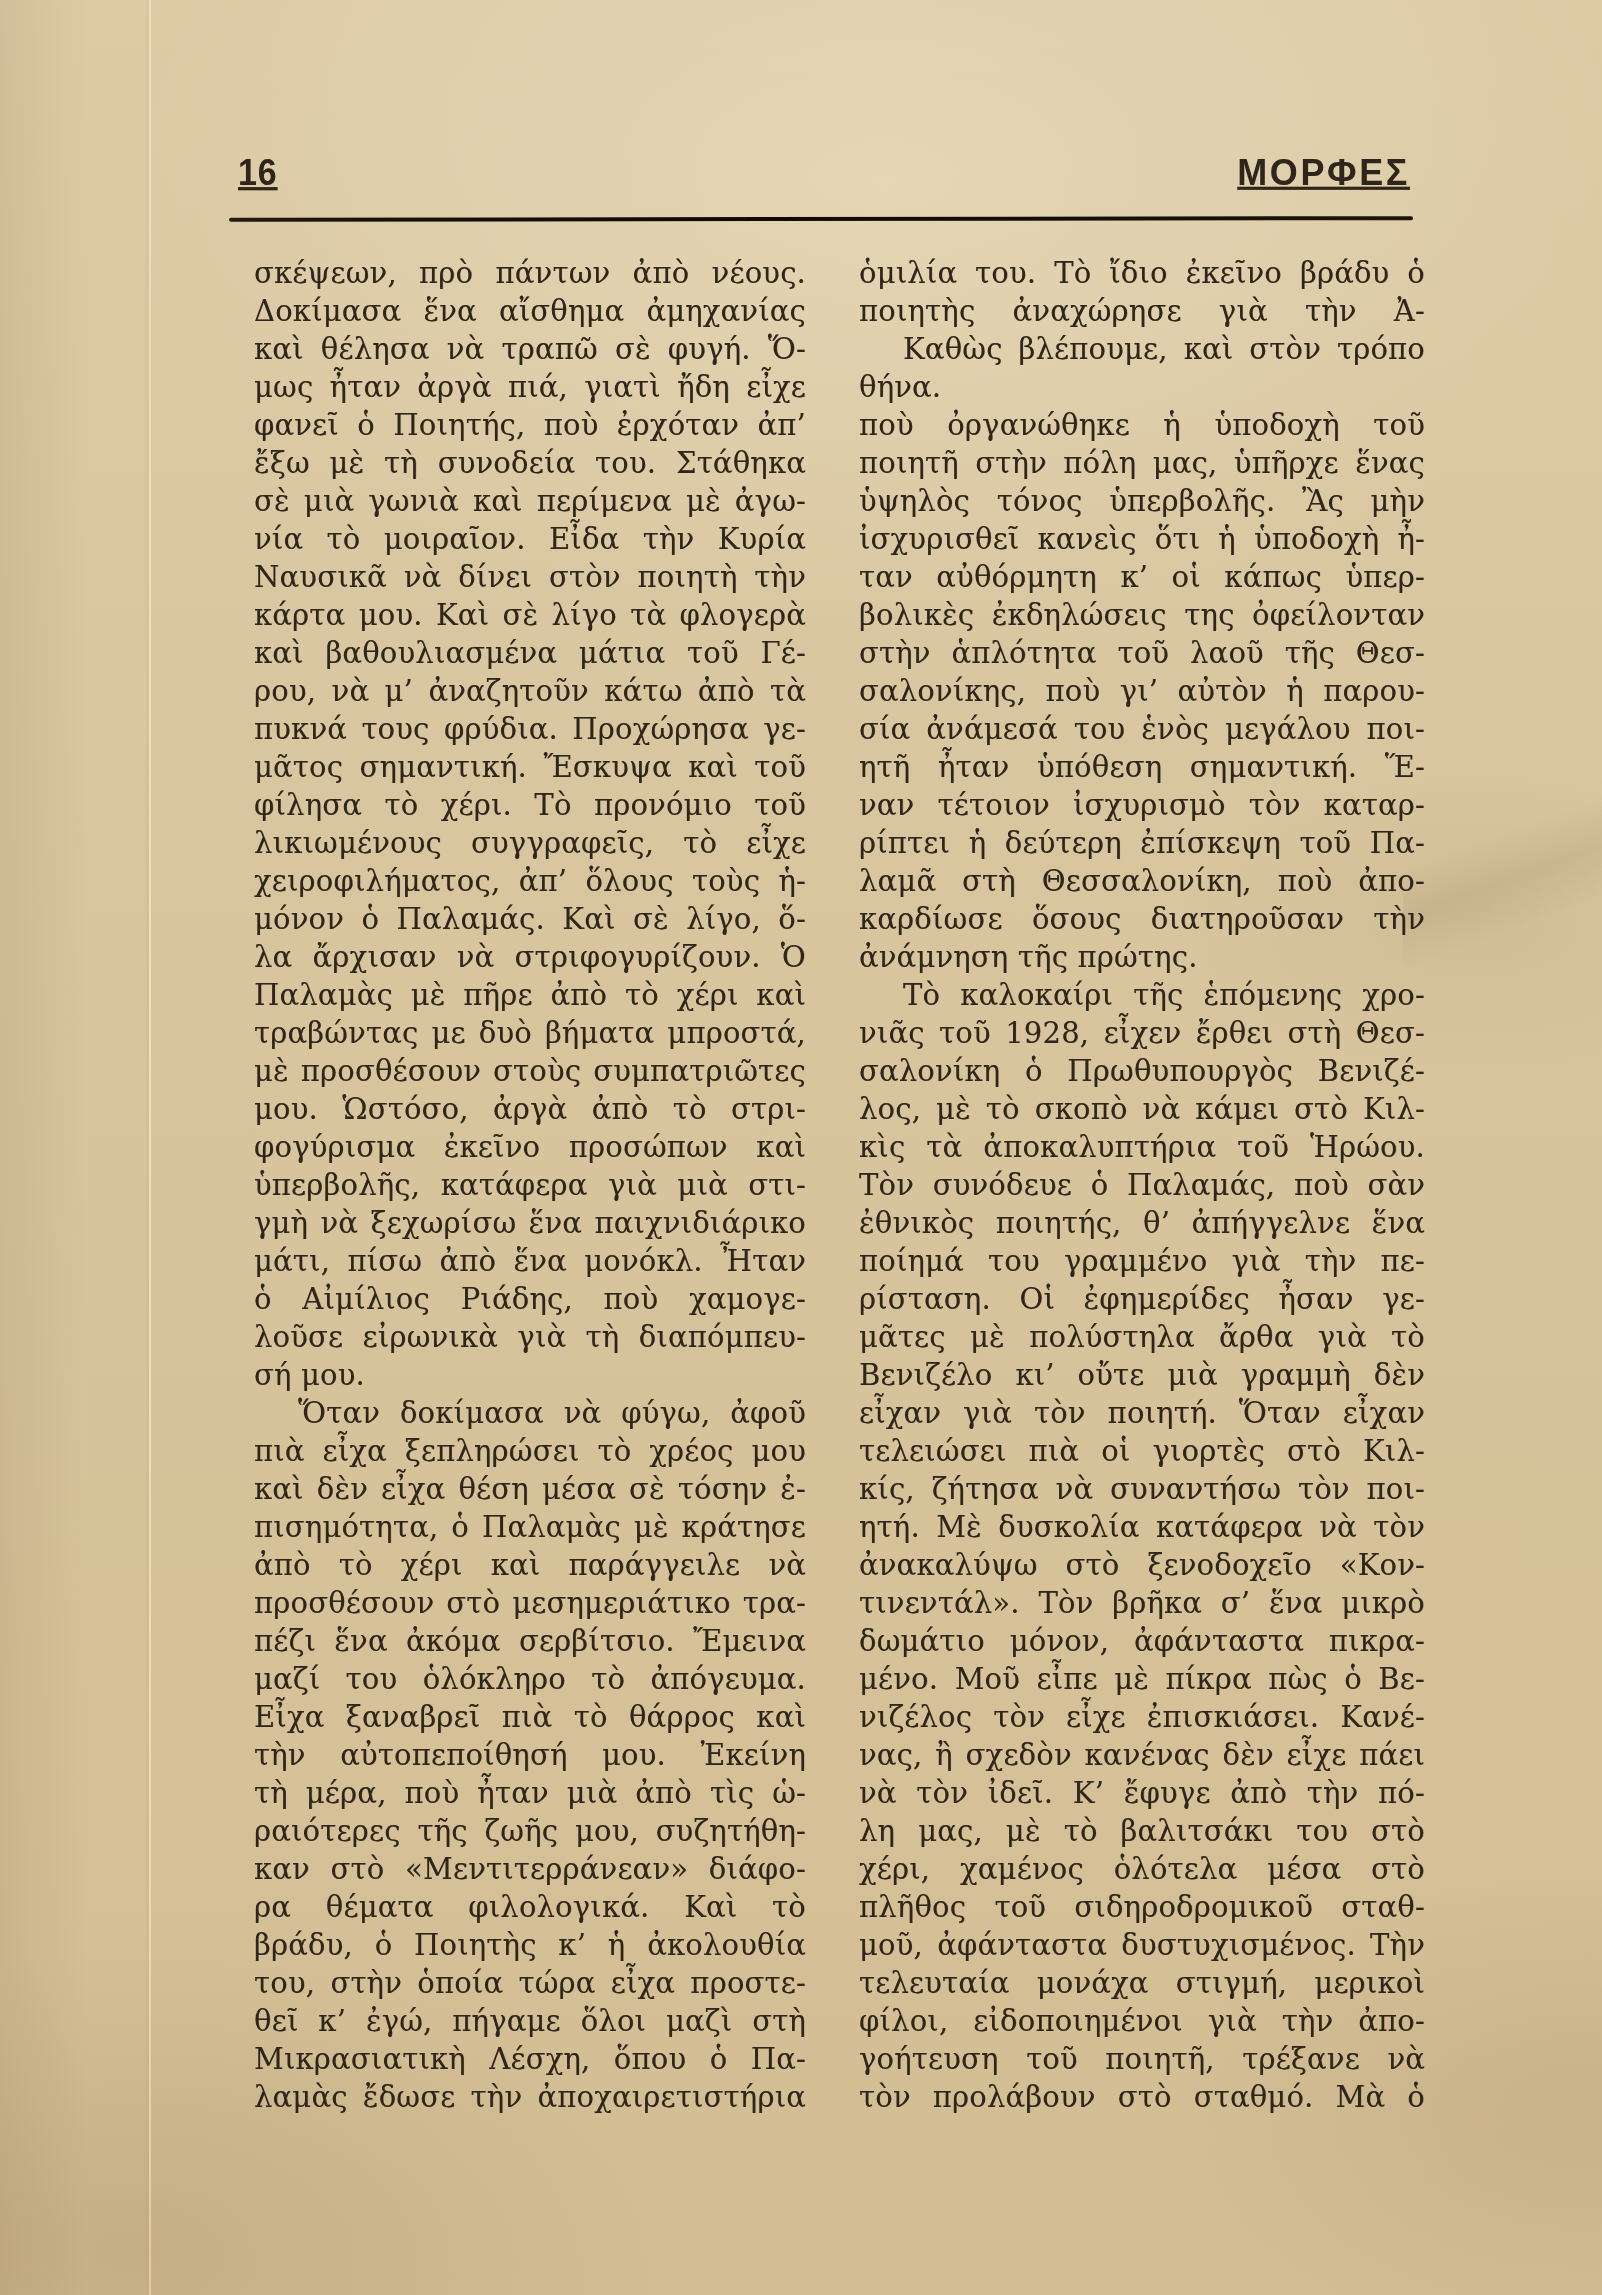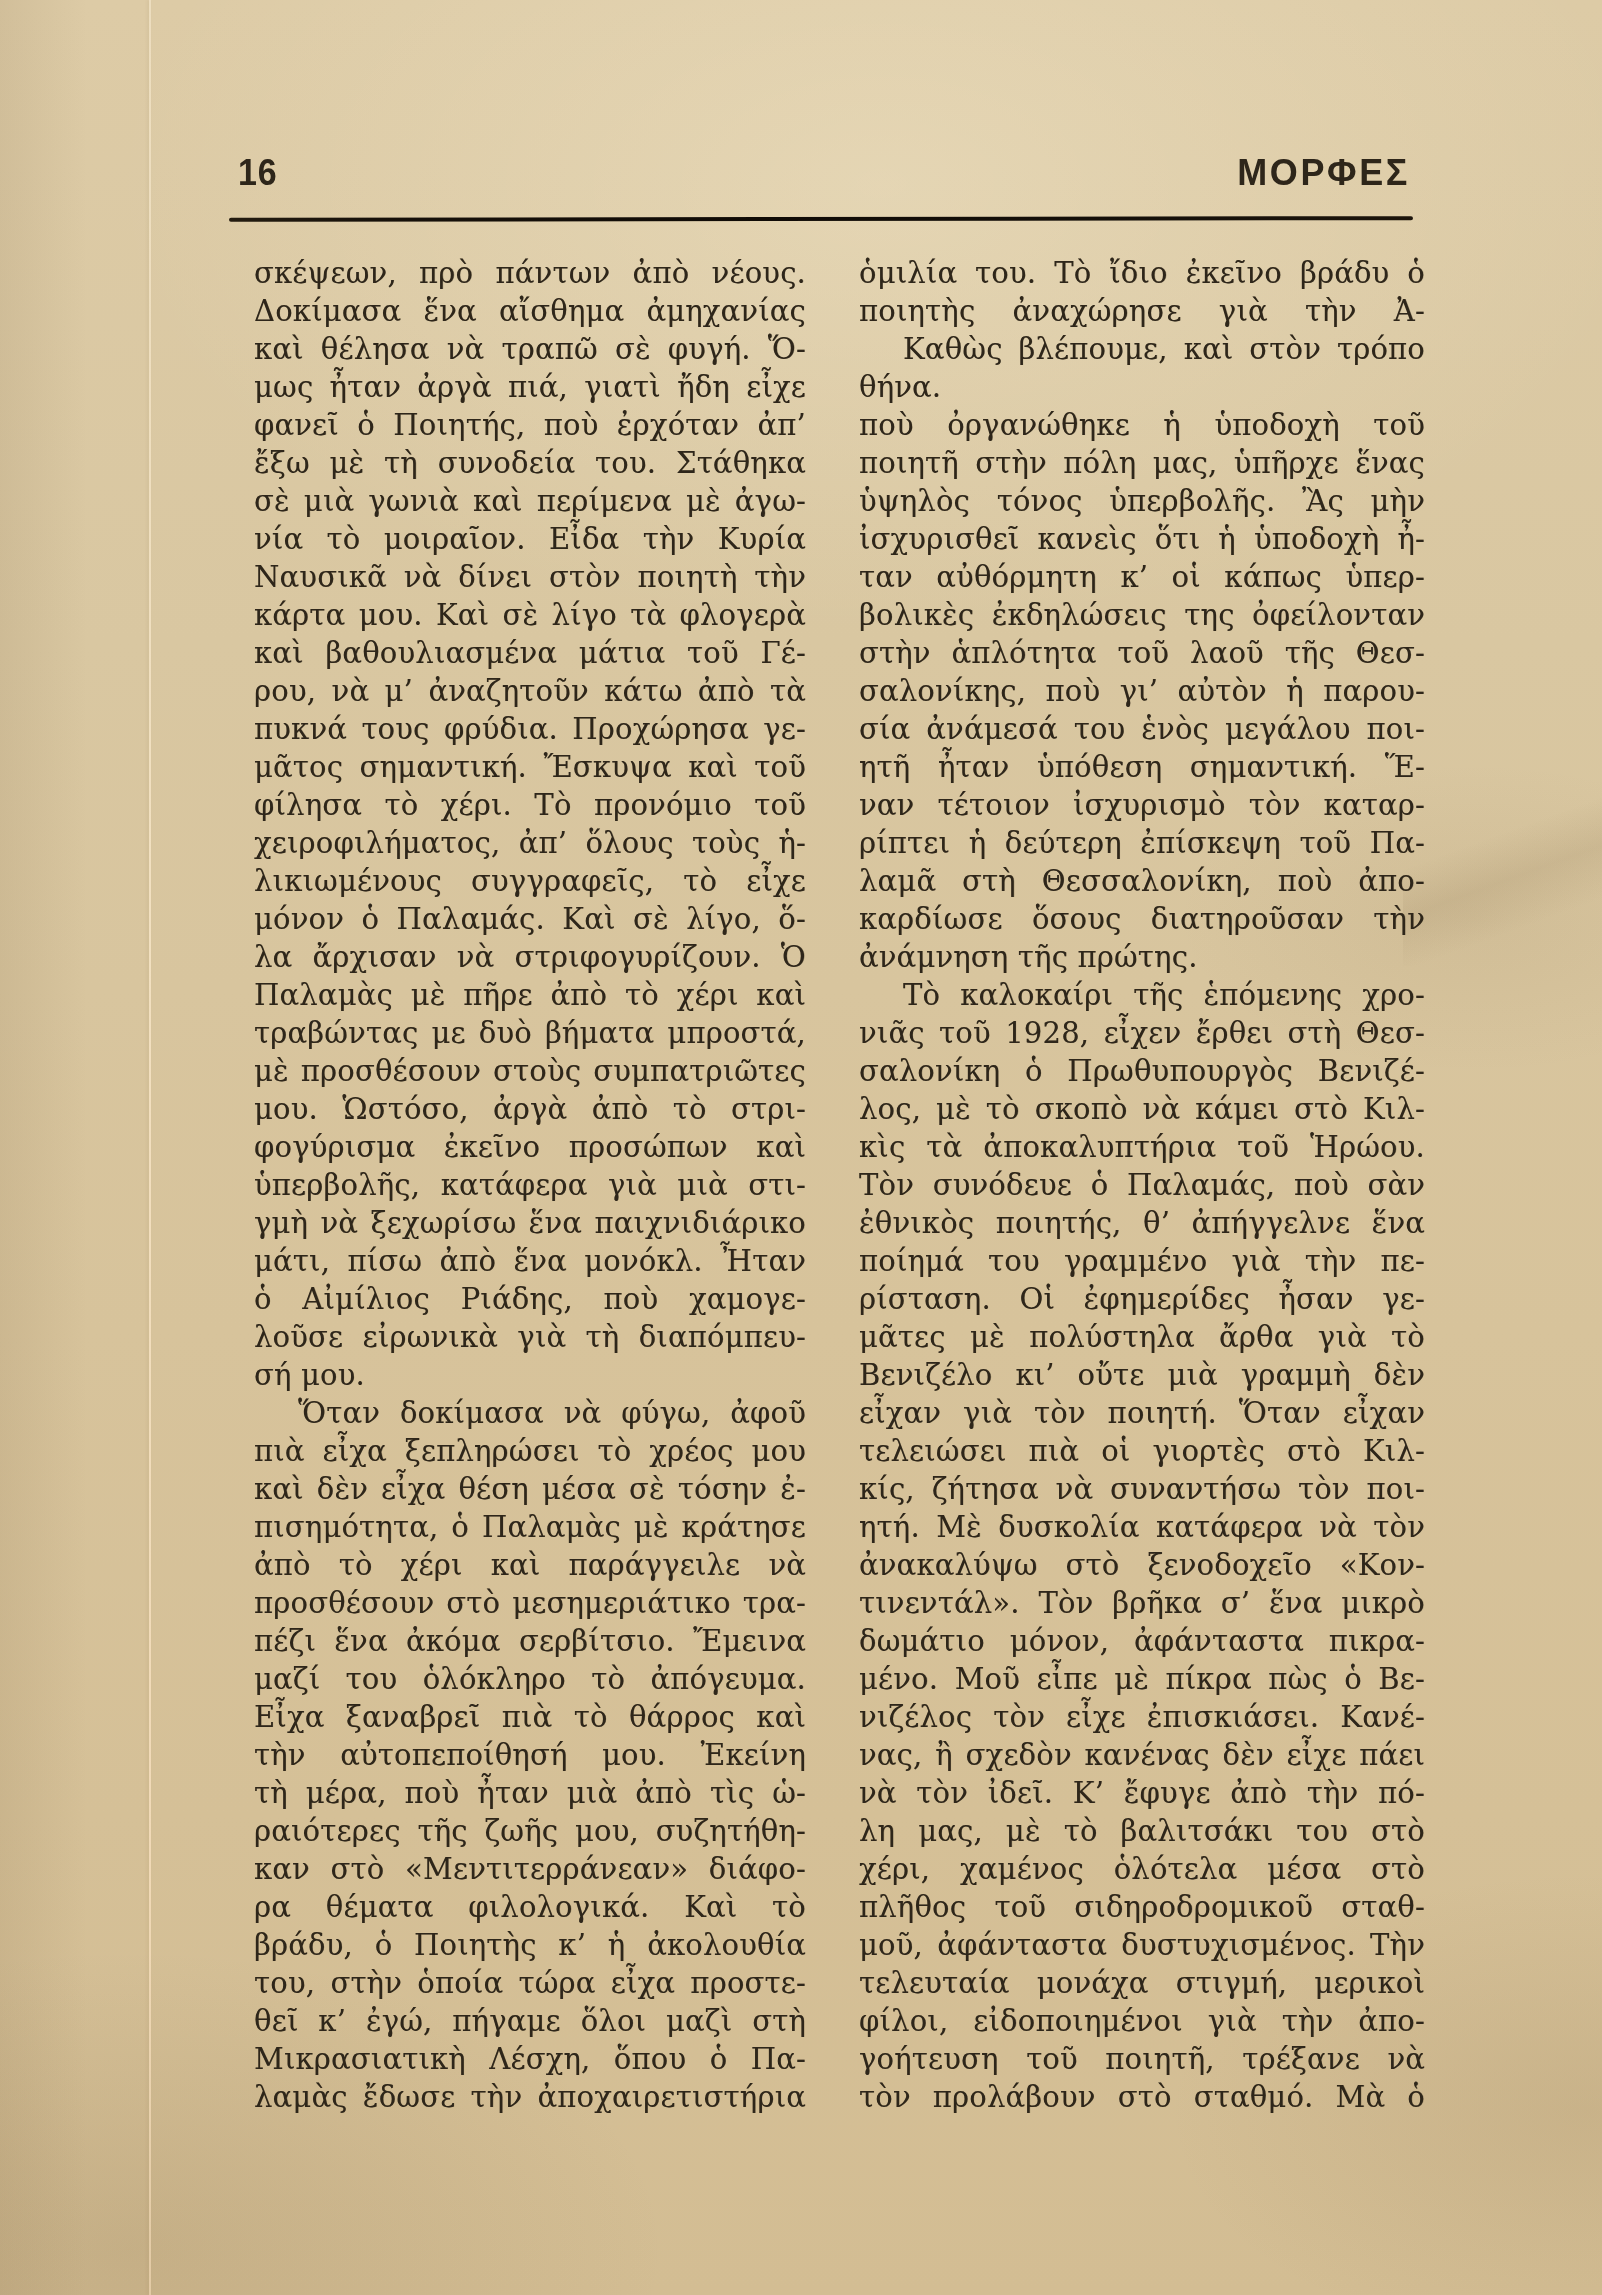--- a/index.html
+++ b/index.html
@@ -56,20 +56,21 @@
     position: absolute;
     left: 238px;
     right: 193px;
     top: 151px;
     display: flex;
     justify-content: space-between;
     align-items: baseline;
     color: var(--ink, #251e13);
     font-family: "Liberation Sans", sans-serif;
     font-weight: bold;
+    text-decoration: underline;
   }
   .page-num {
     font-size: 34px;
     letter-spacing: 0.9px;
     transform: scaleY(1.08);
   }
   .page-title {
     font-size: 36px;
     letter-spacing: 2.6px;
     transform: scaleY(1.05);
@@ -127,22 +128,22 @@
       <div class="line">ἔξω μὲ τὴ συνοδεία του. Στάθηκα</div>
       <div class="line">σὲ μιὰ γωνιὰ καὶ περίμενα μὲ ἀγω-</div>
       <div class="line">νία τὸ μοιραῖον. Εἶδα τὴν Κυρία</div>
       <div class="line">Ναυσικᾶ νὰ δίνει στὸν ποιητὴ τὴν</div>
       <div class="line">κάρτα μου. Καὶ σὲ λίγο τὰ φλογερὰ</div>
       <div class="line">καὶ βαθουλιασμένα μάτια τοῦ Γέ-</div>
       <div class="line">ρου, νὰ μ’ ἀναζητοῦν κάτω ἀπὸ τὰ</div>
       <div class="line">πυκνά τους φρύδια. Προχώρησα γε-</div>
       <div class="line">μᾶτος σημαντική. Ἔσκυψα καὶ τοῦ</div>
       <div class="line">φίλησα τὸ χέρι. Τὸ προνόμιο τοῦ</div>
+      <div class="line">λικιωμένους συγγραφεῖς, τὸ εἶχε</div>
       <div class="line">χειροφιλήματος, ἀπ’ ὅλους τοὺς ἡ-</div>
-      <div class="line">λικιωμένους συγγραφεῖς, τὸ εἶχε</div>
       <div class="line">μόνον ὁ Παλαμάς. Καὶ σὲ λίγο, ὅ-</div>
       <div class="line">λα ἄρχισαν νὰ στριφογυρίζουν. Ὁ</div>
       <div class="line">Παλαμὰς μὲ πῆρε ἀπὸ τὸ χέρι καὶ</div>
       <div class="line">τραβώντας με δυὸ βήματα μπροστά,</div>
       <div class="line">μὲ προσθέσουν στοὺς συμπατριῶτες</div>
       <div class="line">μου. Ὡστόσο, ἀργὰ ἀπὸ τὸ στρι-</div>
       <div class="line">φογύρισμα ἐκεῖνο προσώπων καὶ</div>
       <div class="line">ὑπερβολῆς, κατάφερα γιὰ μιὰ στι-</div>
       <div class="line">γμὴ νὰ ξεχωρίσω ἕνα παιχνιδιάρικο</div>
       <div class="line">μάτι, πίσω ἀπὸ ἕνα μονόκλ. Ἦταν</div>

